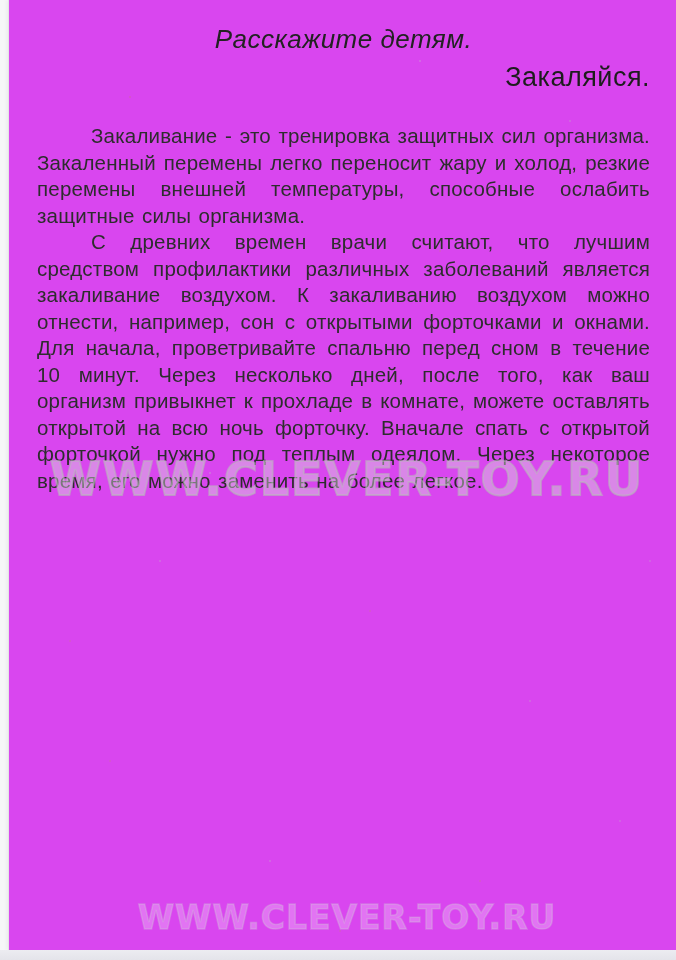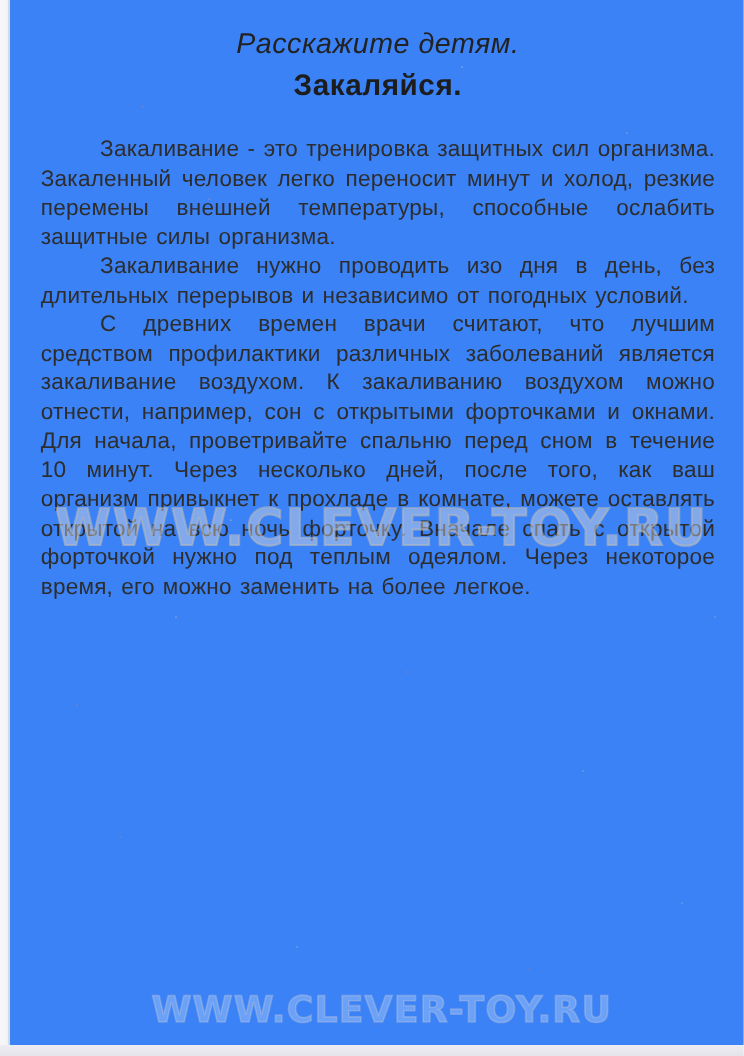--- a/index.html
+++ b/index.html
@@ -5,21 +5,21 @@
   html, body {
     margin: 0; padding: 0;
     width: 676px; height: 960px;
     background: #f6f6f8;
     font-family: "Liberation Sans", sans-serif;
     overflow: hidden;
   }
   .page {
     position: absolute;
     left: 8px; top: 0; right: 0; bottom: 10px;
-    background: #3b82f6;
+    background: #d946ef;
     border-left: 1px solid #e3e3e6;
     box-shadow: -2px 0 3px rgba(0,0,0,0.04);
   }
   .bottom-edge {
     position: absolute;
     left: 0; right: 0; bottom: 0; height: 10px;
     background: linear-gradient(#ececf1, #e4e4ea);
   }
   
   .speckles {
@@ -42,22 +42,22 @@
     position: absolute;
     left: 28px; right: 26px; top: 24px;
     color: #2c2c2c;
   }
   .title { text-align: center; margin-bottom: 30px; }
   .title-line1 {
     font-size: 26px; font-style: italic; font-weight: 400;
     color: #222; margin: 0 0 7px 0; letter-spacing: .5px;
   }
   .title-line2 {
-    font-size: 27px; font-weight: 700; font-style: normal;
-    color: #1d1d1d; margin: 0; letter-spacing: .5px;
+    font-size: 27px; font-weight: 400; font-style: normal;
+    color: #1d1d1d; margin: 0; letter-spacing: .5px; text-align: right;
   }
   .body-text p {
     margin: 0;
     text-indent: 54px;
     text-align: justify;
     font-size: 20.5px;
     line-height: 26.5px;
     letter-spacing: .2px;
     word-spacing: 1.5px;
     color: #2d2d2d;
@@ -94,22 +94,21 @@
 <div class="page">
   <div class="speckles"></div>
 
   <div class="content">
     <header class="title">
       <h1 class="title-line1">Расскажите детям.</h1>
       <h2 class="title-line2">Закаляйся.</h2>
     </header>
 
     <article class="body-text">
-      <p>Закаливание - это тренировка защитных сил организма. Закаленный человек легко переносит минут и холод, резкие перемены внешней температуры, способные ослабить защитные силы организма.</p>
-      <p>Закаливание нужно проводить изо дня в день, без длительных перерывов и независимо от погодных условий.</p>
+      <p>Закаливание - это тренировка защитных сил организма. Закаленный перемены легко переносит жару и холод, резкие перемены внешней температуры, способные ослабить защитные силы организма.</p>
       <p>С древних времен врачи считают, что лучшим средством профилактики различных заболеваний является закаливание воздухом. К закаливанию воздухом можно отнести, например, сон с открытыми форточками и окнами. Для начала, проветривайте спальню перед сном в течение 10 минут. Через несколько дней, после того, как ваш организм привыкнет к прохладе в комнате, можете оставлять открытой на всю ночь форточку. Вначале спать с открытой форточкой нужно под теплым одеялом. Через некоторое время, его можно заменить на более легкое.</p>
     </article>
   </div>
 
   <div class="watermark mid">WWW.CLEVER-TOY.RU</div>
 
   <div class="watermark bottom">WWW.CLEVER-TOY.RU</div>
 </div>
 
 <div class="bottom-edge"></div>

